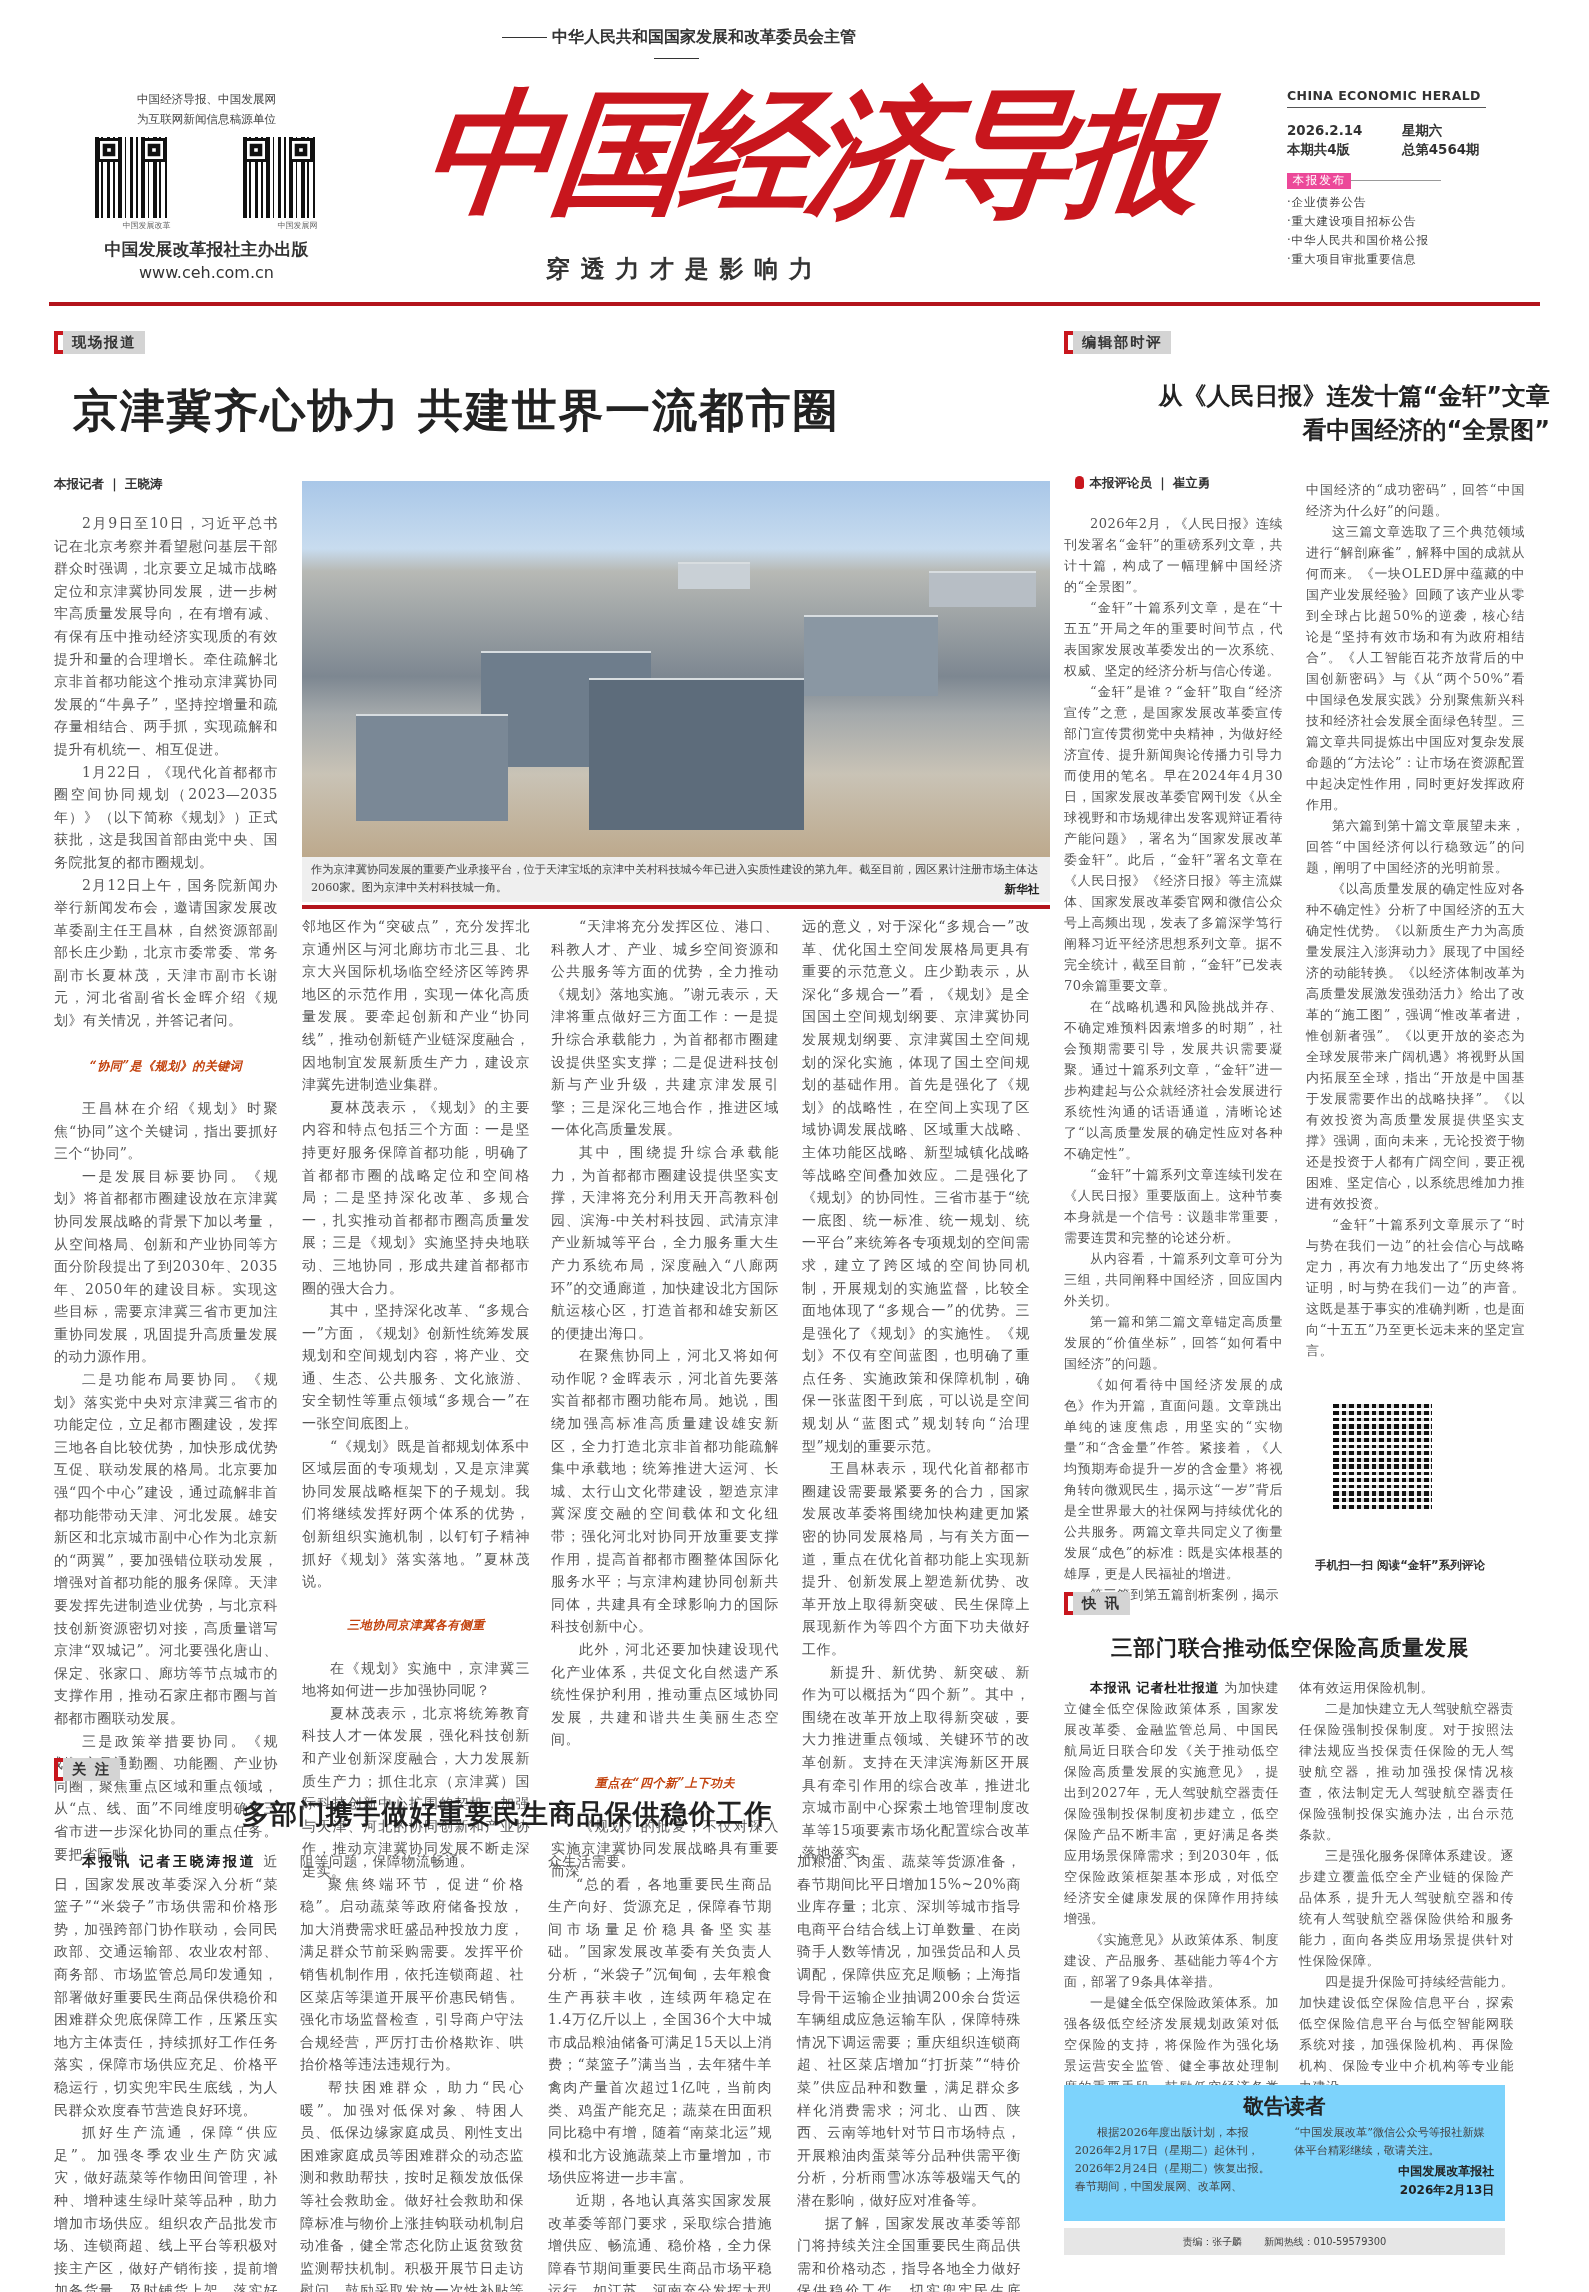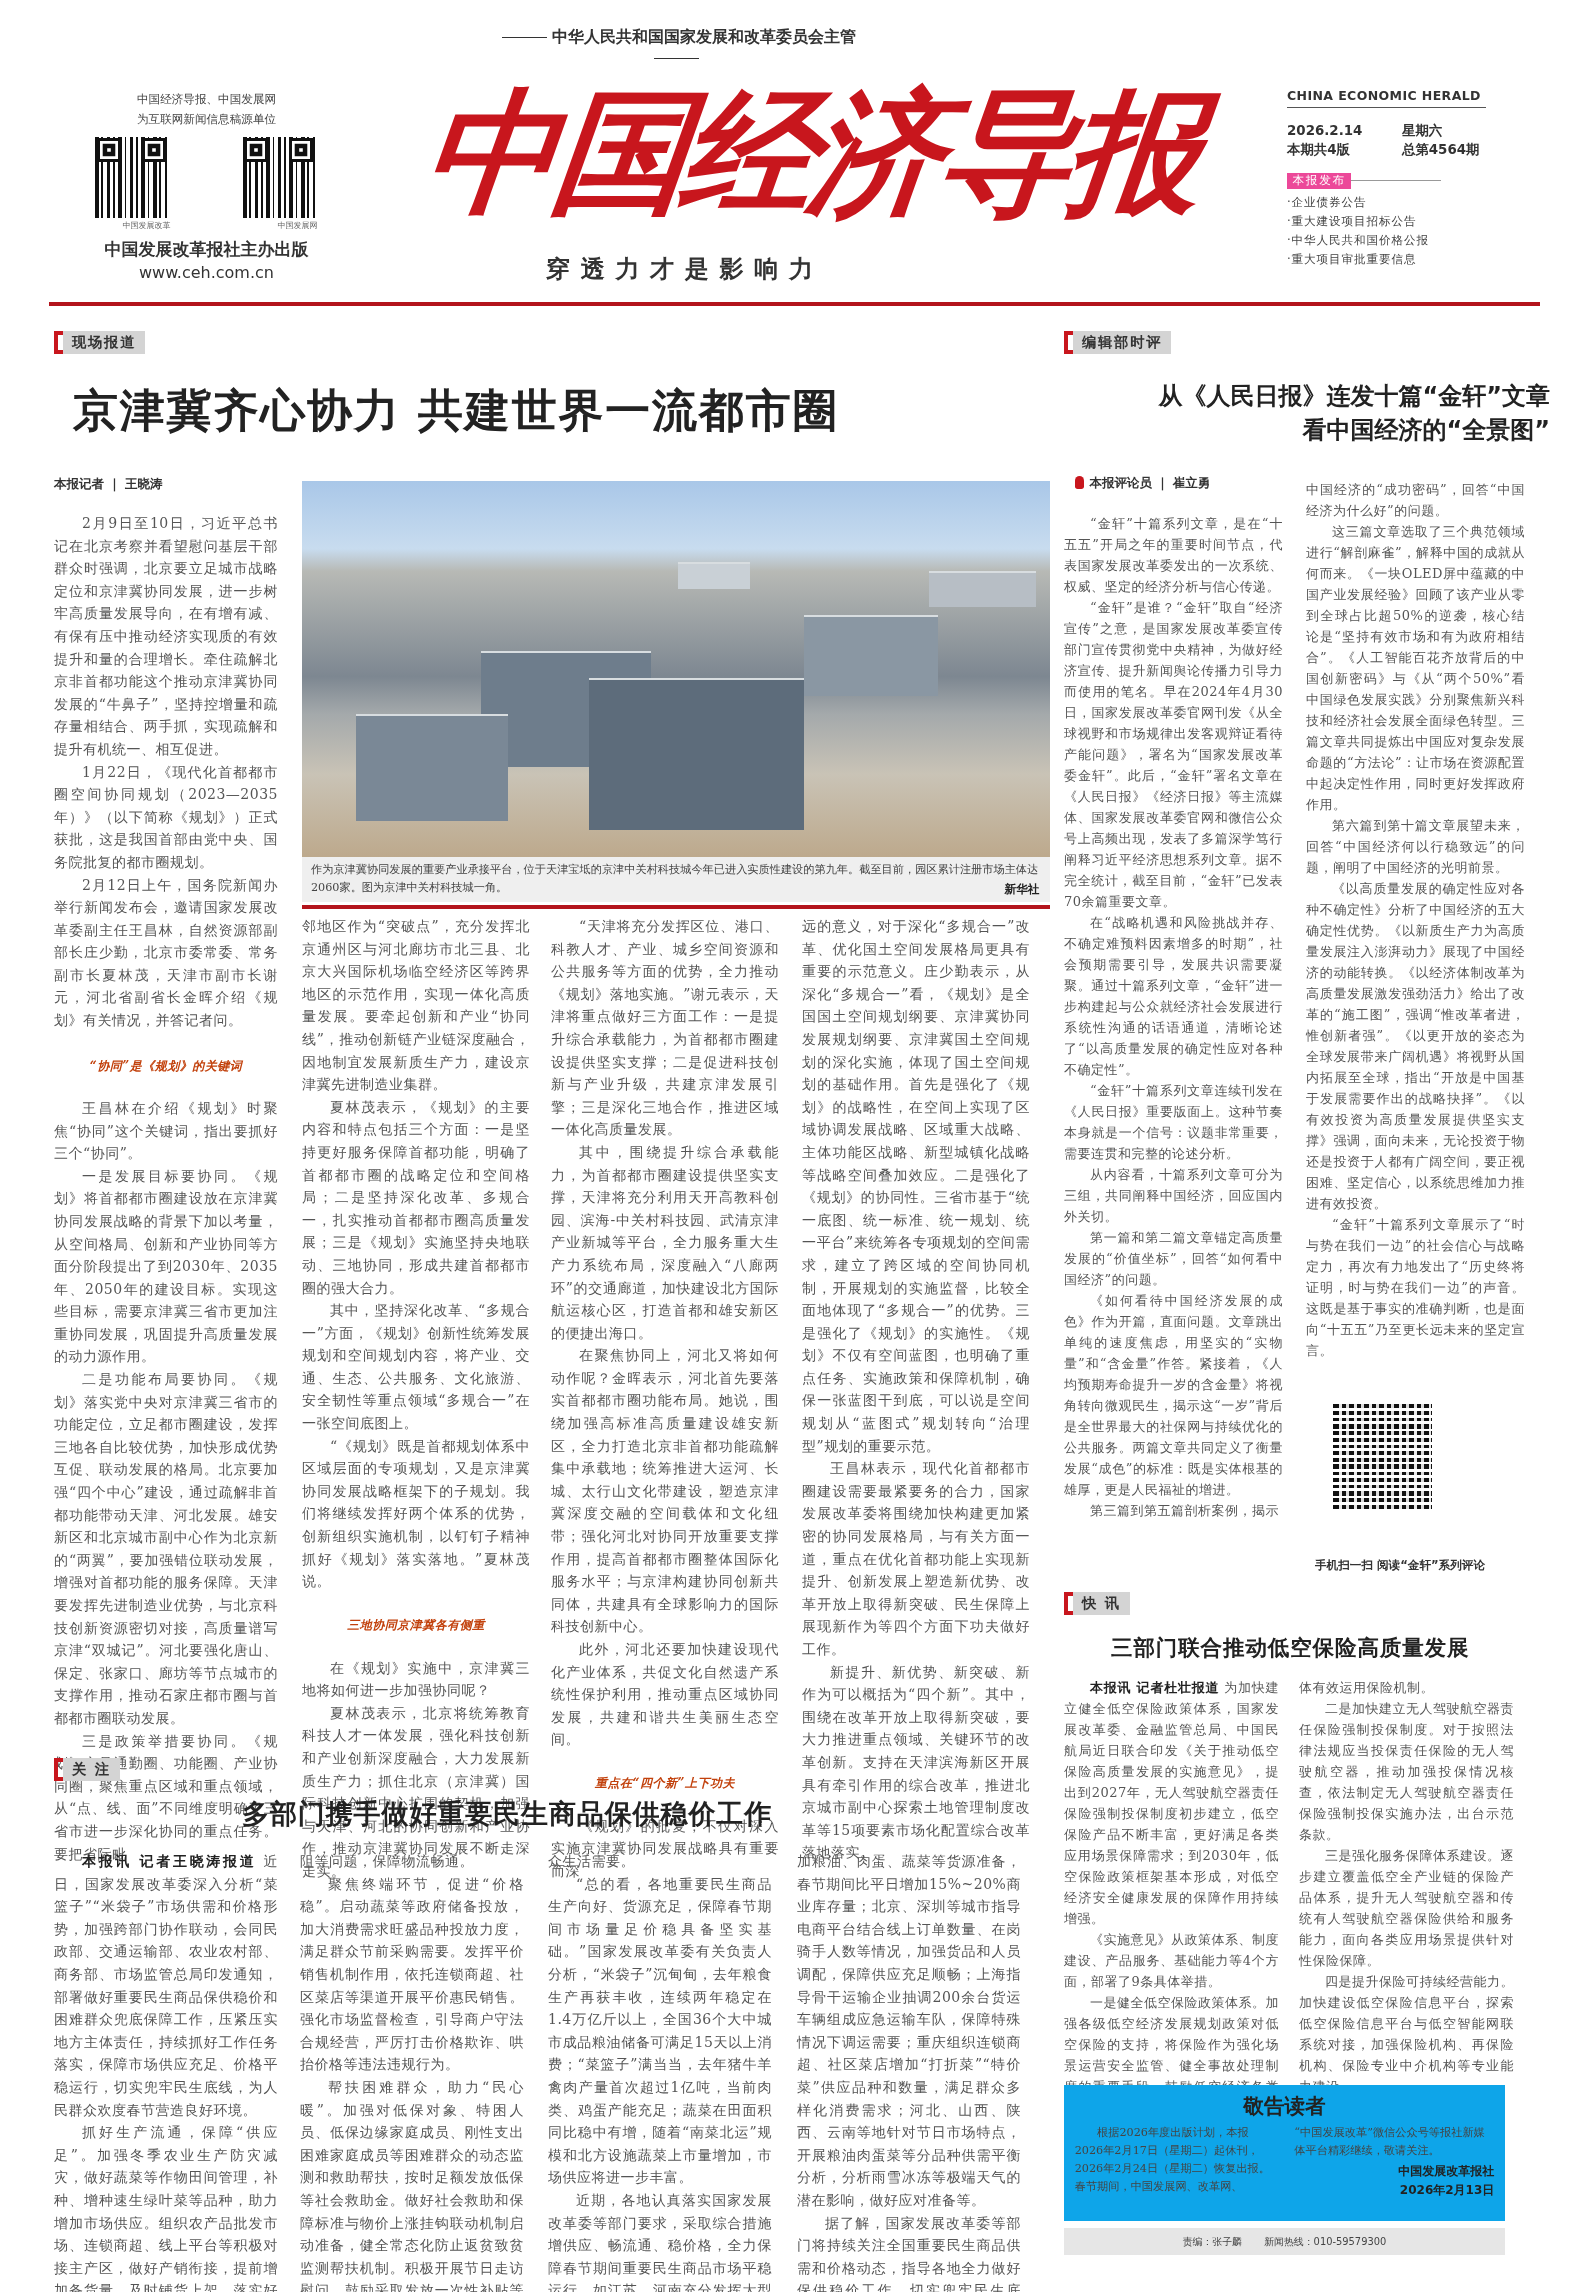--- a/index.html
+++ b/index.html
@@ -52,21 +52,21 @@
   .photo .bldg { position: absolute; background: #6e7d8c; border-top: 2.7px solid #d8dde0; }
   .caption { left: 302px; top: 857px; width: 748px; height: 45px; background: #efefef; padding: 3.6px 9px; font-family: "DejaVu Serif", serif; font-size: 11.2px; line-height: 18px; color: #444; }
   .caption .credit { position: absolute; right: 10.7px; bottom: 3.6px; font-family: "DejaVu Sans", sans-serif; font-weight: bold; color: #222; font-size: 11.6px; }
   .caption-rule { left: 302px; top: 905px; width: 748px; height: 3.6px; background: #b3141c; }
 
   .subhead { font-size: 12px; font-weight: bold; color: #c2410c; text-align: center; font-style: italic; }
 
   .editorial-title { left: 1075px; top: 379px; width: 475px; text-align: right; font-size: 24px; font-weight: bold; line-height: 34px; color: #222; }
   .mic { display: inline-block; width: 9px; height: 12.5px; background: #c8161d; border-radius: 4.5px 4.5px 2.7px 2.7px; margin-right: 5.4px; vertical-align: -1.8px; }
 
-  .notice { left: 1064px; top: 2085px; width: 441px; height: 136px; background: #0ea5e9; padding: 7.2px 10.7px; }
+  .notice { left: 1064px; top: 2085px; width: 441px; height: 136px; background: #7dd3fc; padding: 7.2px 10.7px; }
   .notice-title { font-family: "DejaVu Serif", serif; font-weight: bold; font-size: 20.6px; text-align: center; color: #222; }
   .notice-body { display: grid; grid-template-columns: 1fr 1fr; column-gap: 19.7px; font-family: "DejaVu Serif", serif; font-size: 11.2px; line-height: 18px; color: #444; margin-top: 3.6px; }
   .notice-sign { text-align: right; font-weight: bold; font-family: "DejaVu Sans", sans-serif; color: #222; font-size: 12px; line-height: 19.7px; margin-top: 1.8px; }
   .footer-bar { left: 1064px; top: 2228px; width: 441px; height: 27px; background: #e6e6e6; text-align: center; font-size: 9.9px; line-height: 27px; color: #444; }
 
   .qr-big { left: 1333px; top: 1402px; width: 99px; height: 107px; background:
       repeating-linear-gradient(0deg, #111 0 4.5px, #fff 4.5px 7.2px, #111 7.2px 10.7px, #fff 10.7px 13.4px),
       #111; }
   .qr-big-wrap { position:absolute; left:1334px; top:1404px; width:97px; height:106px; background:
       repeating-linear-gradient(90deg, transparent 0 5.4px, rgba(255,255,255,0.9) 5.4px 8px, transparent 8px 12.5px, rgba(255,255,255,.85) 12.5px 15px); }
@@ -184,20 +184,21 @@
 </div>
 <div class="abs editorial-title">
   <div>从《人民日报》连发十篇“金轩”文章</div>
   <div>看中国经济的“全景图”</div>
 </div>
 <div class="abs byline" style="left:1075px; top:475px;">
   <span class="mic"></span><span>本报评论员 ｜ 崔立勇</span>
 </div>
 
 <div class="abs body-text" style="left:1064px; top:513px; width:219px; font-size:13px; line-height:21px;">
+  <p>2026年2月，《人民日报》连续刊发署名“金轩”的重磅系列文章，共计十篇，构成了一幅理解中国经济的“全景图”。</p>
   <p>“金轩”十篇系列文章，是在“十五五”开局之年的重要时间节点，代表国家发展改革委发出的一次系统、权威、坚定的经济分析与信心传递。</p>
   <p>“金轩”是谁？“金轩”取自“经济宣传”之意，是国家发展改革委宣传部门宣传贯彻党中央精神，为做好经济宣传、提升新闻舆论传播力引导力而使用的笔名。早在2024年4月30日，国家发展改革委官网刊发《从全球视野和市场规律出发客观辩证看待产能问题》，署名为“国家发展改革委金轩”。此后，“金轩”署名文章在《人民日报》《经济日报》等主流媒体、国家发展改革委官网和微信公众号上高频出现，发表了多篇深学笃行阐释习近平经济思想系列文章。据不完全统计，截至目前，“金轩”已发表70余篇重要文章。</p>
   <p>在“战略机遇和风险挑战并存、不确定难预料因素增多的时期”，社会预期需要引导，发展共识需要凝聚。通过十篇系列文章，“金轩”进一步构建起与公众就经济社会发展进行系统性沟通的话语通道，清晰论述了“以高质量发展的确定性应对各种不确定性”。</p>
   <p>“金轩”十篇系列文章连续刊发在《人民日报》重要版面上。这种节奏本身就是一个信号：议题非常重要，需要连贯和完整的论述分析。</p>
   <p>从内容看，十篇系列文章可分为三组，共同阐释中国经济，回应国内外关切。</p>
   <p>第一篇和第二篇文章锚定高质量发展的“价值坐标”，回答“如何看中国经济”的问题。</p>
   <p>《如何看待中国经济发展的成色》作为开篇，直面问题。文章跳出单纯的速度焦虑，用坚实的“实物量”和“含金量”作答。紧接着，《人均预期寿命提升一岁的含金量》将视角转向微观民生，揭示这“一岁”背后是全世界最大的社保网与持续优化的公共服务。两篇文章共同定义了衡量发展“成色”的标准：既是实体根基的雄厚，更是人民福祉的增进。</p>
   <p>第三篇到第五篇剖析案例，揭示</p>
 </div>
 

